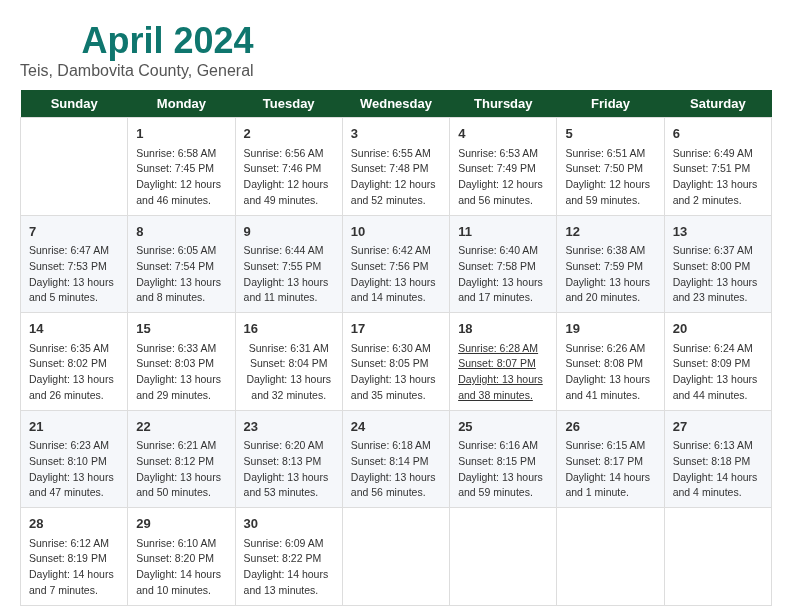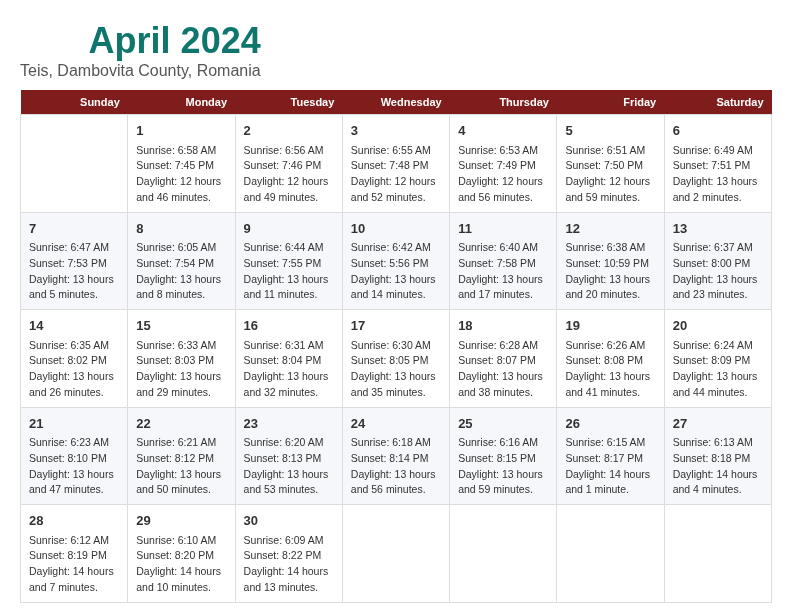--- a/index.html
+++ b/index.html
@@ -45,25 +45,25 @@
     .subtitle {
       font-size: 16px;
       color: #555;
     }
     table {
       width: 100%;
       border-collapse: collapse;
       font-size: 11px;
     }
     thead tr th {
-      background-color: #7f1d1d;
+      background-color: #14532d;
       color: white;
-      text-align: right;
+      text-align: center;
       padding: 6px 8px;
-      font-size: 11px;
+      font-size: 13px;
       font-weight: bold;
     }
     tbody tr td {
       vertical-align: top;
       padding: 6px 8px;
       border: 1px solid #ddd;
       color: #333;
       line-height: 1.5;
       min-height: 80px;
     }
@@ -83,21 +83,21 @@
       font-size: 10.5px;
       color: #333;
     }
   </style>
 </head>
 <body>
 
 <div class="header">
   <div class="title-block">
     <div class="main-title">April 2024</div>
-    <div class="subtitle">Teis, Dambovita County, Romania</div>
+    <div class="subtitle">Teis, Dambovita County, General</div>
   </div>
 </div>
 
 <table>
   <thead>
     <tr>
     <th>Sunday</th>
         <th>Monday</th>
         <th>Tuesday</th>
         <th>Wednesday</th>
@@ -170,35 +170,35 @@
         <td>
           <span class="day-num">9</span>
           <div class="day-info" style="white-space: pre-line;">Sunrise: 6:44 AM
 Sunset: 7:55 PM
 Daylight: 13 hours
 and 11 minutes.</div>
         </td>
         <td>
           <span class="day-num">10</span>
           <div class="day-info" style="white-space: pre-line;">Sunrise: 6:42 AM
-Sunset: 5:56 PM
+Sunset: 7:56 PM
 Daylight: 13 hours
 and 14 minutes.</div>
         </td>
         <td>
           <span class="day-num">11</span>
           <div class="day-info" style="white-space: pre-line;">Sunrise: 6:40 AM
 Sunset: 7:58 PM
 Daylight: 13 hours
 and 17 minutes.</div>
         </td>
         <td>
           <span class="day-num">12</span>
           <div class="day-info" style="white-space: pre-line;">Sunrise: 6:38 AM
-Sunset: 10:59 PM
+Sunset: 7:59 PM
 Daylight: 13 hours
 and 20 minutes.</div>
         </td>
         <td>
           <span class="day-num">13</span>
           <div class="day-info" style="white-space: pre-line;">Sunrise: 6:37 AM
 Sunset: 8:00 PM
 Daylight: 13 hours
 and 23 minutes.</div>
         </td>
@@ -213,35 +213,35 @@
         </td>
         <td>
           <span class="day-num">15</span>
           <div class="day-info" style="white-space: pre-line;">Sunrise: 6:33 AM
 Sunset: 8:03 PM
 Daylight: 13 hours
 and 29 minutes.</div>
         </td>
         <td>
           <span class="day-num">16</span>
-          <div class="day-info" style="white-space: pre-line;">Sunrise: 6:31 AM
+          <div class="day-info" style="white-space: pre-line; text-align: center;">Sunrise: 6:31 AM
 Sunset: 8:04 PM
 Daylight: 13 hours
 and 32 minutes.</div>
         </td>
         <td>
           <span class="day-num">17</span>
           <div class="day-info" style="white-space: pre-line;">Sunrise: 6:30 AM
 Sunset: 8:05 PM
 Daylight: 13 hours
 and 35 minutes.</div>
         </td>
         <td>
           <span class="day-num">18</span>
-          <div class="day-info" style="white-space: pre-line;">Sunrise: 6:28 AM
+          <div class="day-info" style="white-space: pre-line; text-decoration: underline;">Sunrise: 6:28 AM
 Sunset: 8:07 PM
 Daylight: 13 hours
 and 38 minutes.</div>
         </td>
         <td>
           <span class="day-num">19</span>
           <div class="day-info" style="white-space: pre-line;">Sunrise: 6:26 AM
 Sunset: 8:08 PM
 Daylight: 13 hours
 and 41 minutes.</div>

